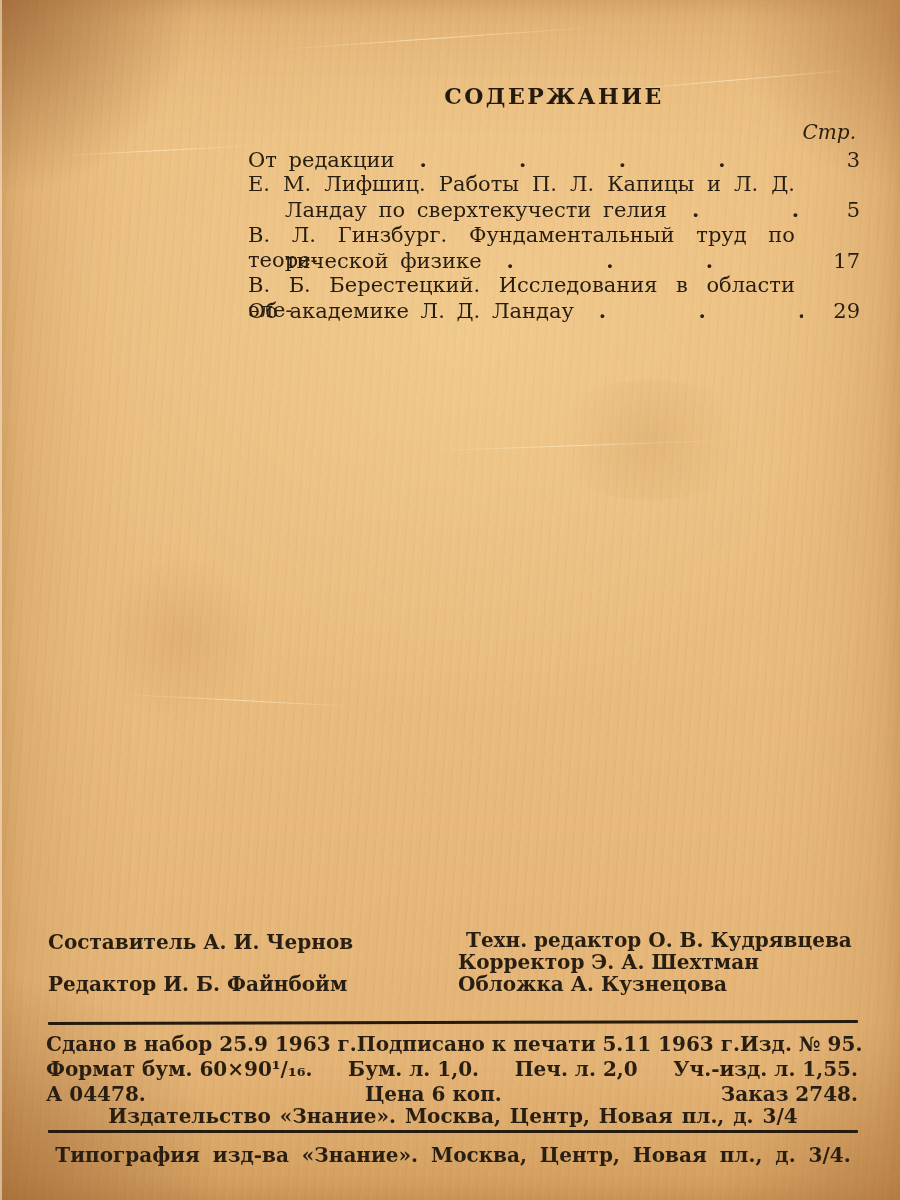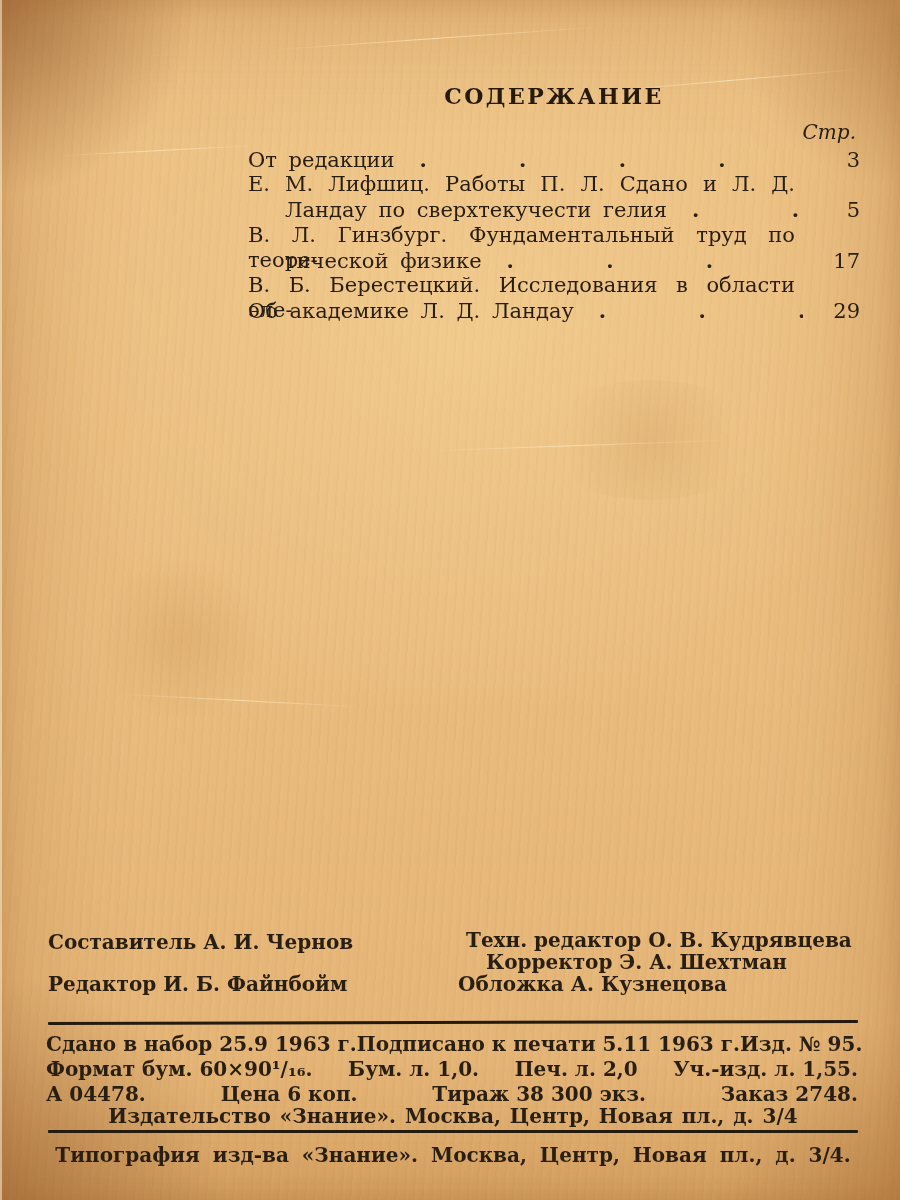--- a/index.html
+++ b/index.html
@@ -70,21 +70,21 @@
     display: block; width: 547px;
     text-align: justify; text-align-last: justify; white-space: normal;
   }
 
   
   .credits { position: absolute; left: 0; top: 0; width: 900px; font-weight: bold; font-size: 20px; color: #281e11; }
   .credit { position: absolute; white-space: nowrap; }
   .credit.compiler { left: 48px;  top: 930px; }
   .credit.editor   { left: 48px;  top: 972px; }
   .credit.tech     { left: 458px; top: 928px; margin-left: 8px; }
-  .credit.proof    { left: 458px; top: 950px; margin-left: 28px; }
+  .credit.proof    { left: 458px; top: 950px; }
   .credit.cover    { left: 458px; top: 972px; }
 
   
   .rule {
     position: absolute; left: 48px; right: 42px; height: 3px;
     background: #241a0d; border-radius: 1px;
   }
   .rule.top { top: 1021px; transform: rotate(-0.15deg); }
   .rule.bottom { top: 1130px; }
   .imprint-row {
@@ -118,21 +118,21 @@
   <div class="doc-title">СОДЕРЖАНИЕ</div>
   <div class="page-col-header">Стр.</div>
 
   <div class="toc">
     <div class="toc-row">
       <span class="t">От редакции</span>
         <span class="leader"></span>
         <span class="pg">3</span>
     </div>
     <div class="toc-row justified">
-      <span class="t">Е. М. Лифшиц. Работы П. Л. Сдано и Л. Д.</span>
+      <span class="t">Е. М. Лифшиц. Работы П. Л. Капицы и Л. Д.</span>
     </div>
     <div class="toc-row indent">
       <span class="t">Ландау по сверхтекучести гелия</span>
         <span class="leader"></span>
         <span class="pg">5</span>
     </div>
     <div class="toc-row justified">
       <span class="t">В. Л. Гинзбург. Фундаментальный труд по теоре-</span>
     </div>
     <div class="toc-row indent">
@@ -169,21 +169,20 @@
   <div class="imprint-row r2">
     <span>Формат бум. 60×90¹/₁₆.</span>
     <span>Бум. л. 1,0.</span>
     <span>Печ. л. 2,0</span>
     <span>Уч.-изд. л. 1,55.</span>
   </div>
 
   <div class="imprint-row r3">
     <span>А 04478.</span>
     <span>Цена 6 коп.</span>
-    <span>Тираж 38 300 экз.</span>
     <span>Заказ 2748.</span>
   </div>
 
   <div class="center-line publisher">Издательство «Знание». Москва, Центр, Новая пл., д. 3/4</div>
 
   <div class="rule bottom"></div>
 
   <div class="center-line printer">Типография изд-ва «Знание». Москва, Центр, Новая пл., д. 3/4.</div>
 
 </div>

